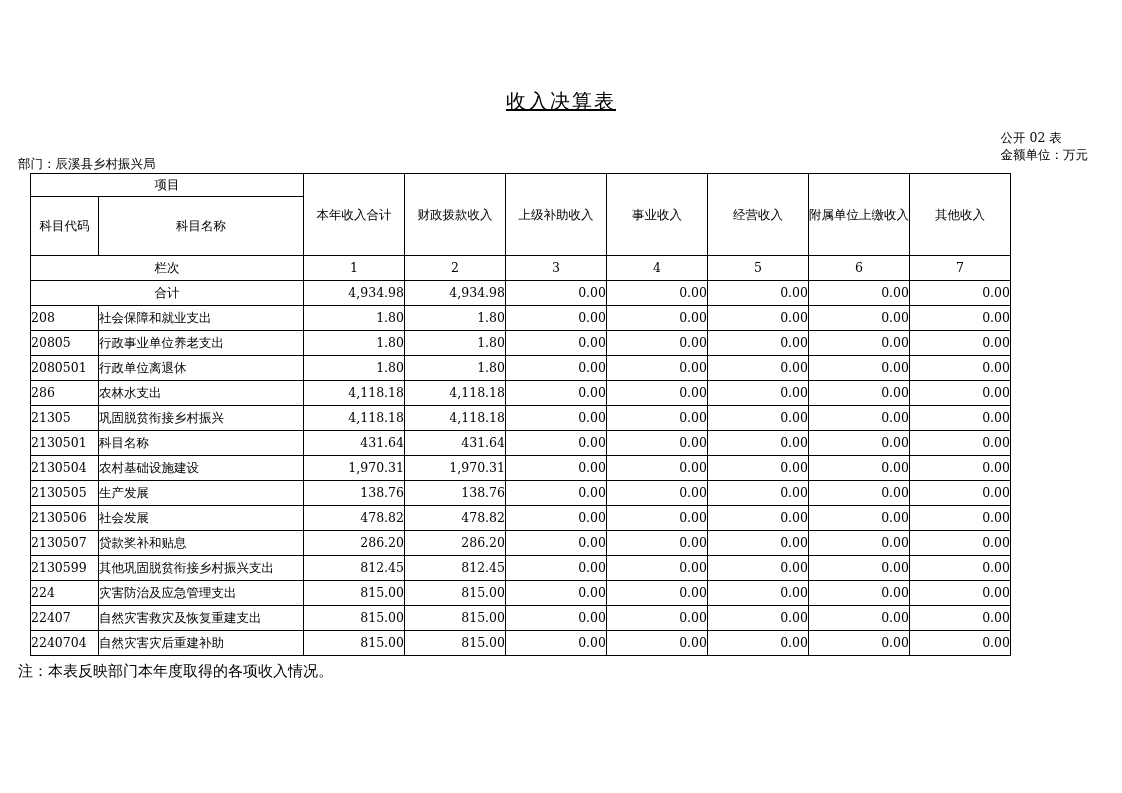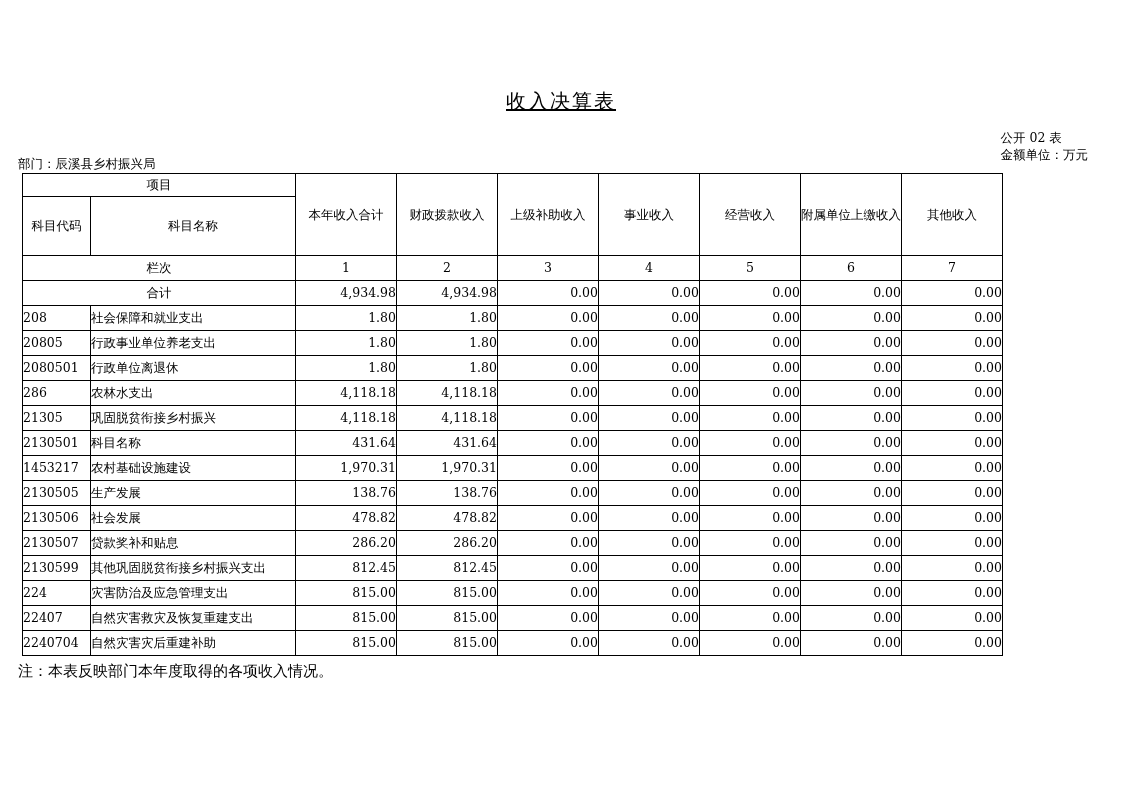--- a/index.html
+++ b/index.html
@@ -45,21 +45,21 @@
     position: absolute;
     right: 34px;
     top: -8px;
     font-size: 12.5px;
     text-align: left;
     line-height: 17px;
   }
   table.fin {
     border-collapse: collapse;
     table-layout: fixed;
-    margin: 0 22px;
+    margin: 0 30px;
     width: 924px;
     font-size: 12.5px;
   }
   table.fin th, table.fin td {
     border: 1px solid #000000;
     padding: 0;
     font-weight: normal;
     vertical-align: middle;
     line-height: 1.25;
   }
@@ -231,21 +231,21 @@
         <td class="name ind2">科目名称</td>
         <td class="num">431.64</td>
         <td class="num">431.64</td>
         <td class="num">0.00</td>
         <td class="num">0.00</td>
         <td class="num">0.00</td>
         <td class="num">0.00</td>
         <td class="num">0.00</td>
       </tr>
       <tr>
-        <td class="code">1453217</td>
+        <td class="code">2130504</td>
         <td class="name ind2">农村基础设施建设</td>
         <td class="num">1,970.31</td>
         <td class="num">1,970.31</td>
         <td class="num">0.00</td>
         <td class="num">0.00</td>
         <td class="num">0.00</td>
         <td class="num">0.00</td>
         <td class="num">0.00</td>
       </tr>
       <tr>

